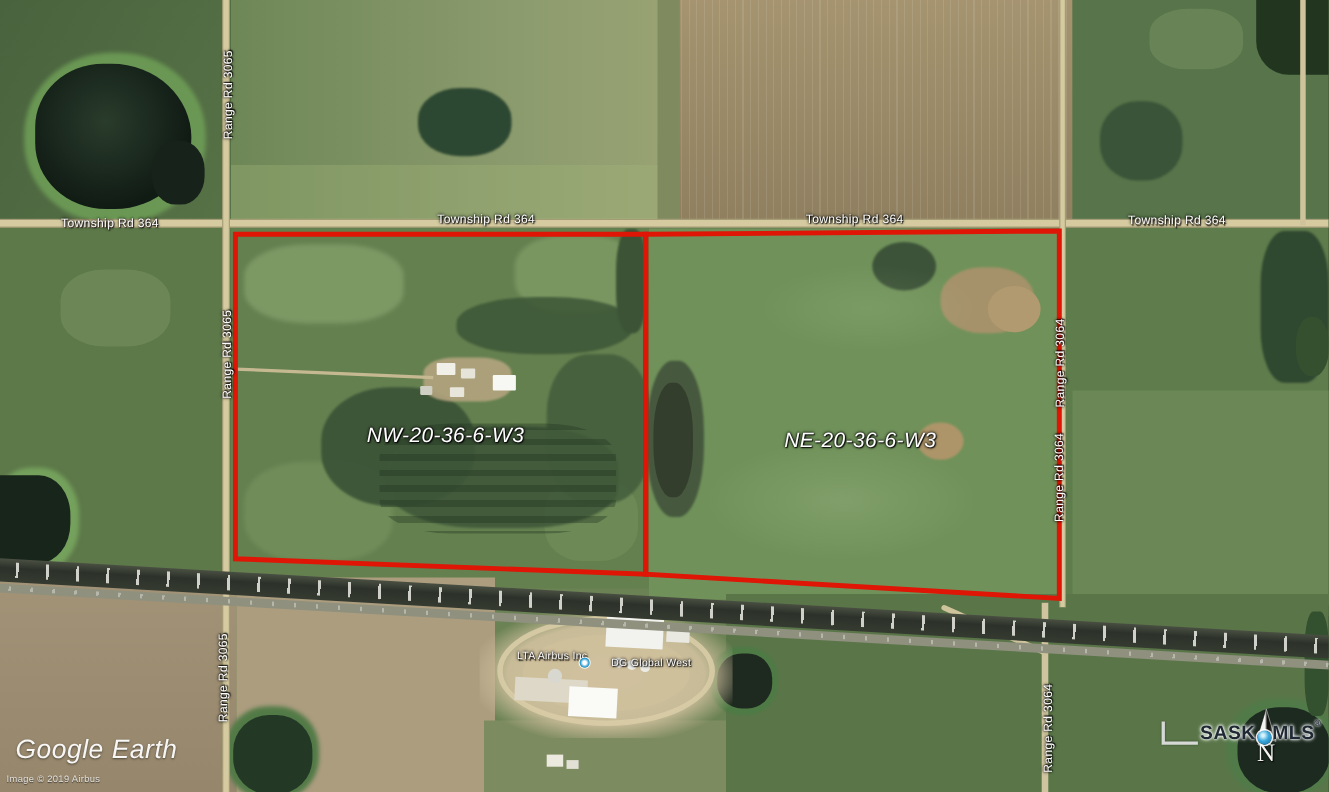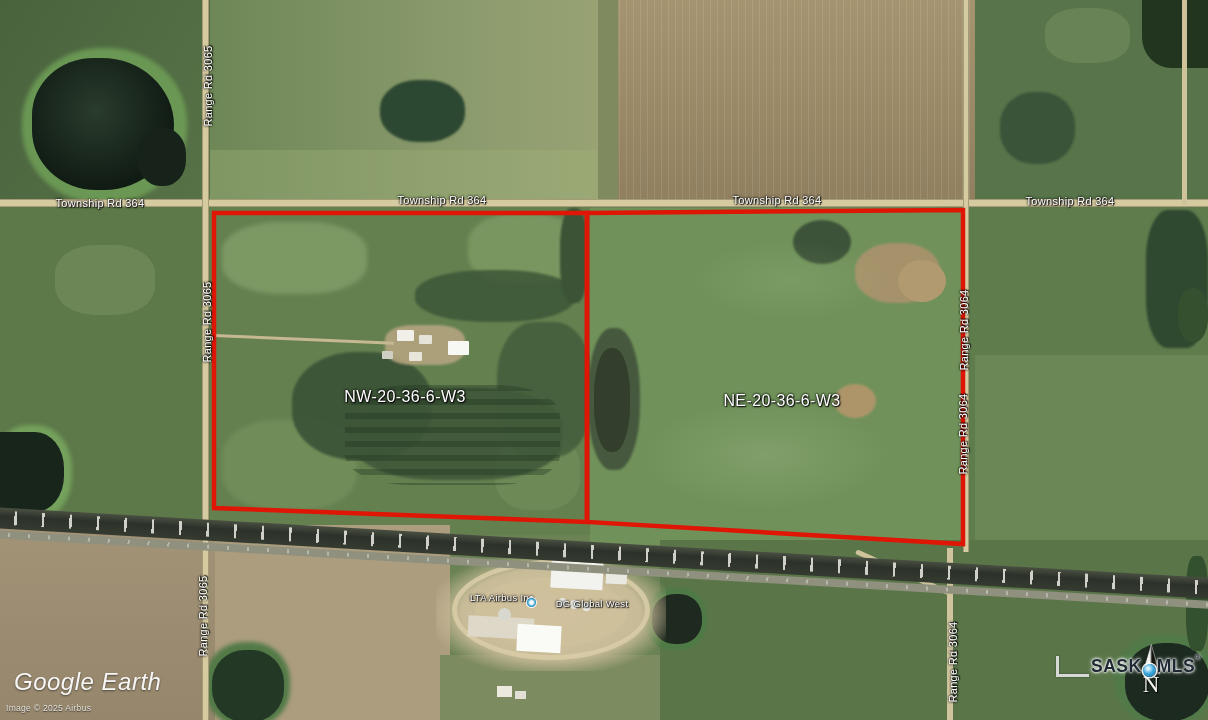--- a/index.html
+++ b/index.html
@@ -103,21 +103,21 @@
   
   #bounds{position:absolute;left:0;top:0;width:1208px;height:720px;pointer-events:none;}
   
   .lbl{position:absolute;color:#fff;font-size:11px;white-space:nowrap;letter-spacing:.3px;
        transform:translate(-50%,-50%);
        text-shadow:0 0 2px #000,0 0 3px rgba(0,0,0,.9),1px 1px 1px rgba(0,0,0,.8);}
   .vlbl{transform:translate(-50%,-50%) rotate(-90deg);}
   #t1{left:100px;top:203px;} #t2{left:442px;top:200px;} #t3{left:777px;top:200px;} #t4{left:1070px;top:201px;}
   #rw1{left:208px;top:86px;} #rw2{left:207px;top:322px;} #rw3{left:203px;top:616px;}
   #re1{left:964px;top:330px;} #re2{left:963px;top:434px;} #re3{left:953px;top:662px;}
-  .parcel-lbl{font-size:16px;letter-spacing:.4px;}
+  .parcel-lbl{font-size:19px;letter-spacing:.4px;font-style:italic;}
   #pnw{left:405px;top:397px;} #pne{left:782px;top:401px;}
   .poi-lbl{font-size:9.5px;}
   #poi1{left:502px;top:597px;} #poi2{left:586px;top:603px;padding-left:12px;}
   #poiIcon{left:527px;top:598px;width:9px;height:9px;border-radius:50%;
            background:radial-gradient(circle,#fff 25%,#2e9fd4 60%,#17679a 100%);
            box-shadow:0 0 0 1px rgba(255,255,255,.9);}
   
   #ge{left:14px;top:668px;font-size:24px;color:rgba(255,255,255,.95);letter-spacing:.5px;
       text-shadow:0 1px 2px rgba(0,0,0,.5);font-style:italic;}
   #credit{left:6px;top:703px;font-size:8.5px;color:rgba(255,255,255,.8);
@@ -252,21 +252,21 @@
   <span class="lbl vlbl" id="re3">Range Rd 3064</span>
 
   <span class="lbl parcel-lbl" id="pnw">NW-20-36-6-W3</span>
   <span class="lbl parcel-lbl" id="pne">NE-20-36-6-W3</span>
 
   <span class="lbl poi-lbl" id="poi1">LTA Airbus Inc</span>
   <div class="px" id="poiIcon"></div>
   <span class="lbl poi-lbl" id="poi2">DG Global West</span>
 
   <div class="px" id="ge">Google Earth</div>
-  <div class="px" id="credit">Image © 2025 Airbus</div>
+  <div class="px" id="credit">Image © 2019 Airbus</div>
 
   <div class="px" id="north">
     <svg width="30" height="32" viewBox="0 0 30 32">
       <polygon points="15,0 15,26 6,30" fill="#f2f2ef" stroke="#111" stroke-width="0.6"></polygon>
       <polygon points="15,0 15,26 24,30" fill="#15150f" stroke="#e8e8e8" stroke-width="0.5"></polygon>
     </svg>
     <span id="northN">N</span>
   </div>
 
   <div class="px" id="mls">

